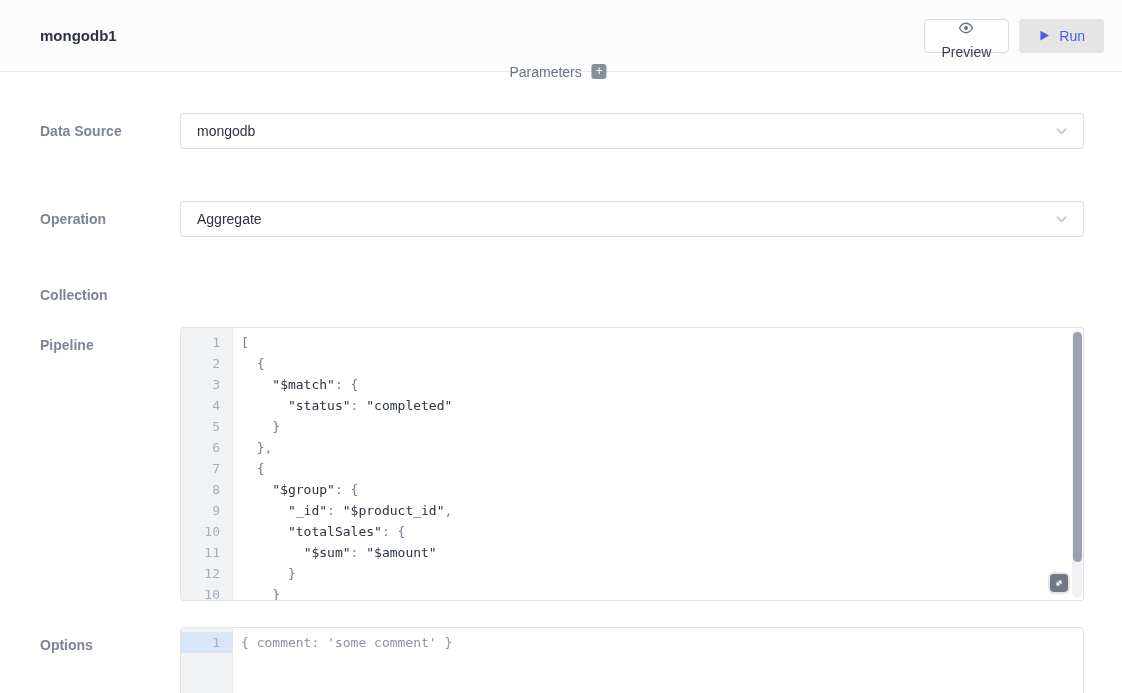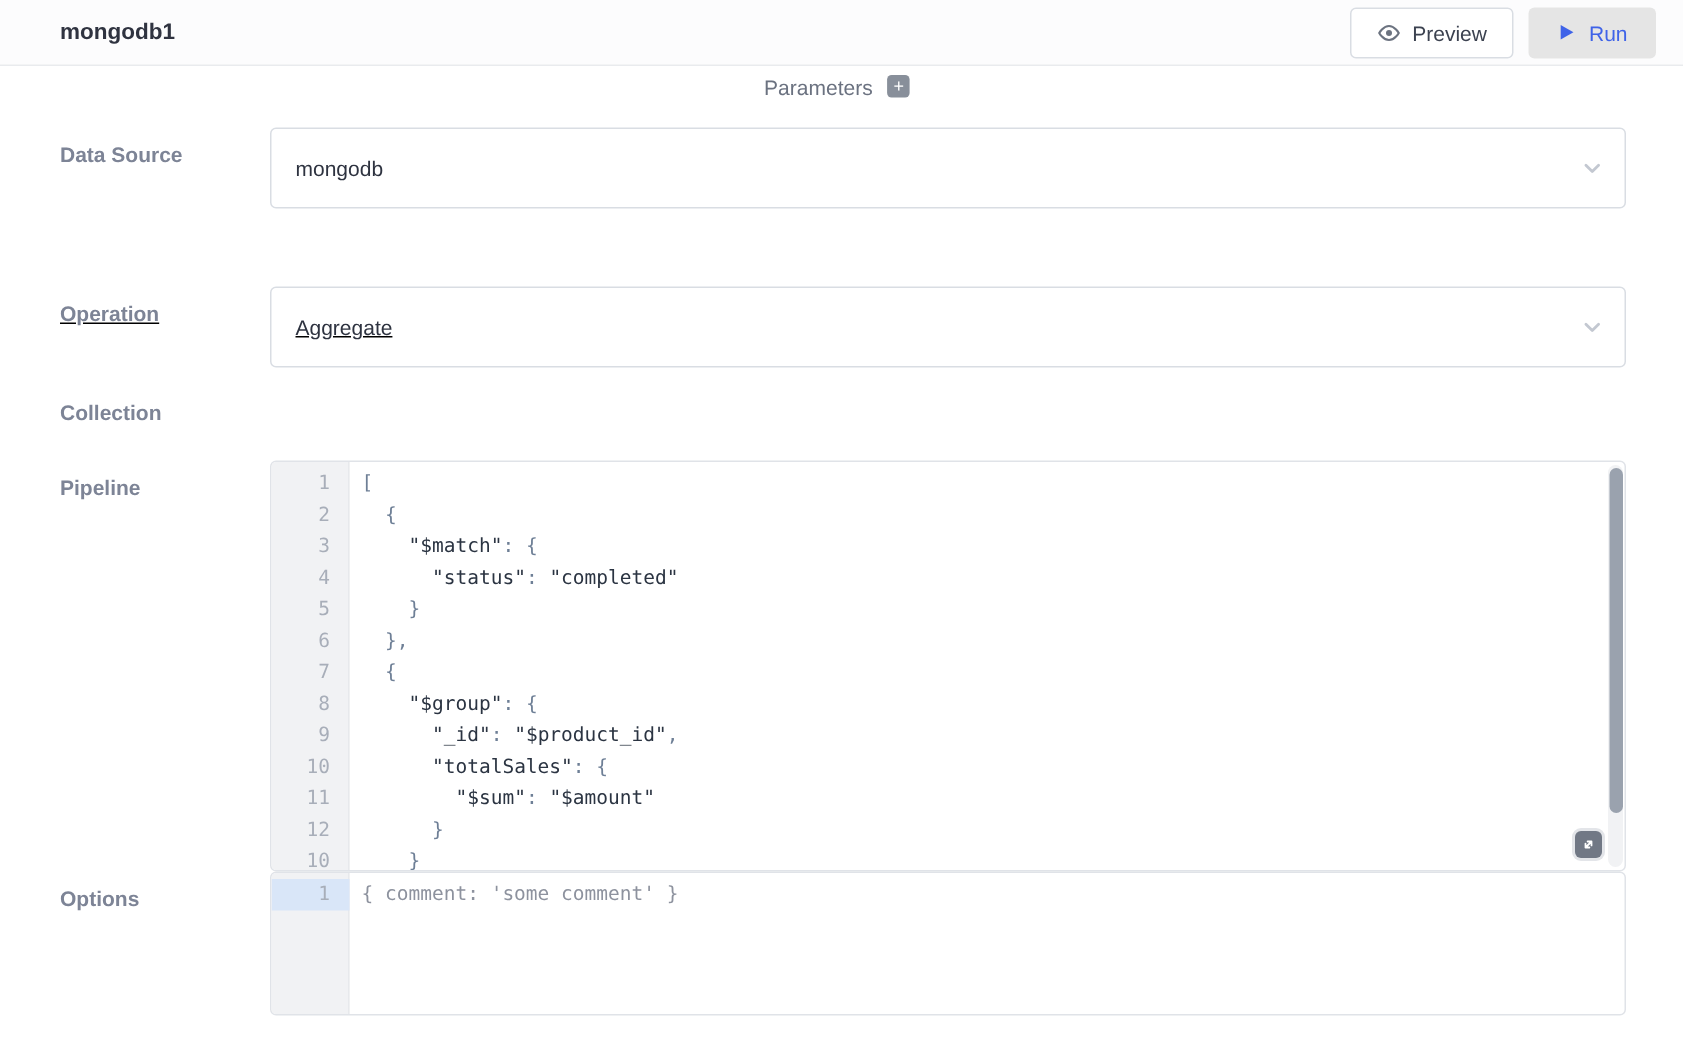--- a/index.html
+++ b/index.html
@@ -1,55 +1,55 @@
 <!DOCTYPE html>
 <html style="--accent-blue: #3f63e8; --run-button-bg: #e8ecfb; --collection-text: #1565d0; --code-string: #2b3442; --code-punctuation: #6e7f96; --gutter-bg: #f1f2f4; --active-line-number-bg: #d9e6f8;"><head>
 <meta charset="utf-8">
 <style>
   * { margin: 0; padding: 0; box-sizing: border-box; }
   html, body { width: 1122px; height: 693px; overflow: hidden; background: #fff;
     font-family: "Liberation Sans", sans-serif; }
 
   
-  .topbar { position: relative; height: 44px; background: #fcfcfd;
+  .topbar { position: relative; height: 72px; background: #fcfcfd;
     border-bottom: 1px solid #e9ebee; display: flex; align-items: center;
     padding: 0 18px 0 40px; }
   .topbar-title { font-size: 15px; font-weight: 700; color: #2f3340; }
   .params-group { position: absolute; left: 50%; top: 50%;
     transform: translate(-53%, -50%); display: flex; align-items: center; gap: 10px; margin-top: 36px; }
   .params-label { font-size: 14px; color: #6b7280; }
   .params-add { width: 15px; height: 15px; background: #888f9a; border-radius: 3px;
     color: #fff; font-size: 12px; line-height: 14px; text-align: center;
     display: inline-block; cursor: pointer; }
   .topbar-actions { margin-left: auto; display: flex; align-items: center; gap: 10px; }
   .btn { height: 34px; border-radius: 4px; display: inline-flex; align-items: center;
     gap: 8px; font-size: 14px; cursor: pointer; border: none; }
   .btn-preview { background: #fff; border: 1px solid #d9dde3; color: #3c4250;
-    padding: 0 17px; }
+    padding: 0 17px; flex-direction: column; }
   .btn-run { background: #e5e5e5; color: var(--accent-blue, #3f63e8); padding: 0 19px; }
 
   
   .main { padding: 41px 38px 0 40px; }
   .row { display: flex; }
   .row-label { width: 140px; flex-shrink: 0; padding-top: 10px; font-size: 14px;
     font-weight: 600; color: #7d8496; }
   .row-content { flex: 1; min-width: 0; }
 
-  .select-box, .text-box { position: relative; height: 54px; border: 1px solid #d9dde3;
+  .select-box, .text-box { position: relative; height: 36px; border: 1px solid #d9dde3;
     border-radius: 4px; background: #fff; display: flex; align-items: center;
     padding: 0 16px; font-size: 14px; color: #2e3340; cursor: pointer; }
   .select-box .chevron { position: absolute; right: 14px; top: 50%;
     transform: translateY(-50%); display: flex; }
   .text-box { font-family: "DejaVu Sans Mono", monospace; font-size: 13px;
     color: #1565d0; padding: 0 14px; cursor: text; }
 
   .mb-ds { margin-bottom: 52px; }
-  .mb-op { margin-bottom: 12px; text-decoration: underline; }
+  .mb-op { margin-bottom: 40px; }
   .mb-col { margin-bottom: 24px; }
-  .mb-pipe { }
+  .mb-pipe { margin-bottom: 26px; }
 
   
   .editor { position: relative; border: 1px solid #e0e3e8; border-radius: 4px;
     background: #fff; overflow: hidden; cursor: text; }
   .editor-pipeline { height: 274px; }
   .editor-options { height: 96px; }
   .gutter-bg { position: absolute; left: 0; top: 0; bottom: 0; width: 52px;
     background: #f1f2f4; border-right: 1px solid #e7e9ec; }
   .lines { position: relative; padding-top: 4px; }
   .cline { display: flex; height: 21px; line-height: 21px;

